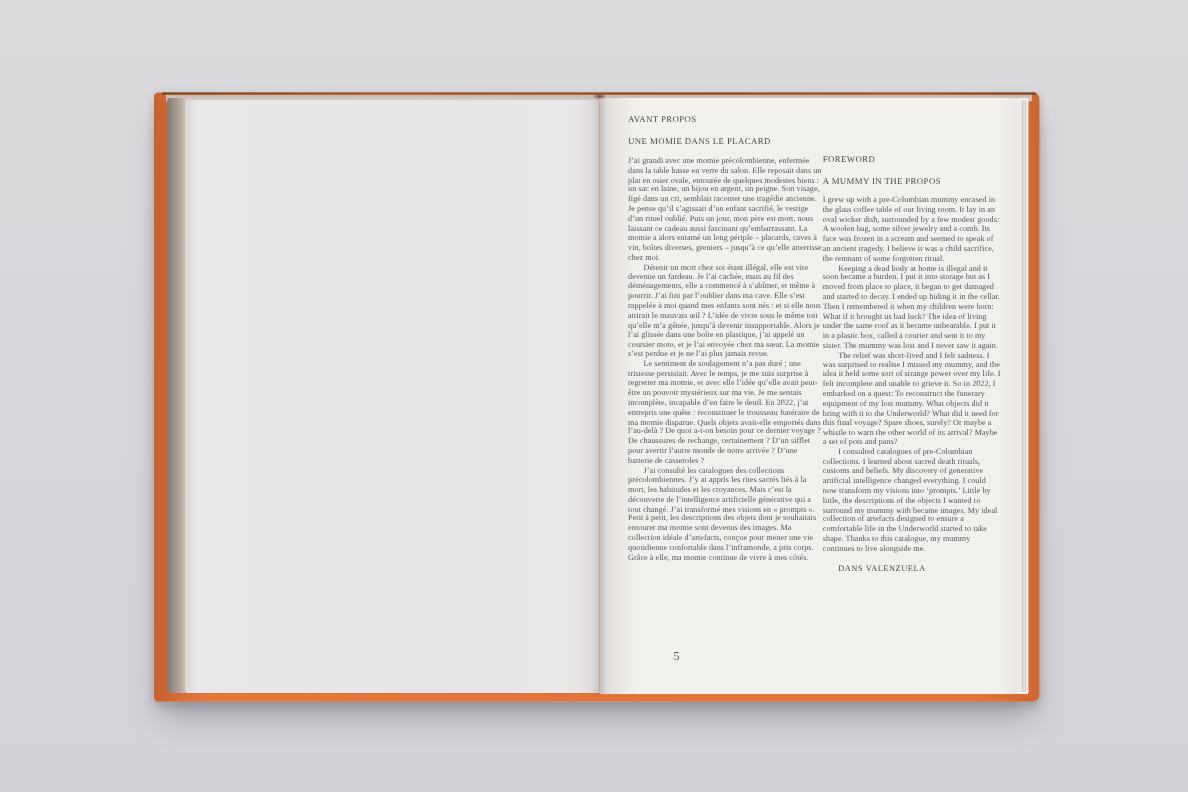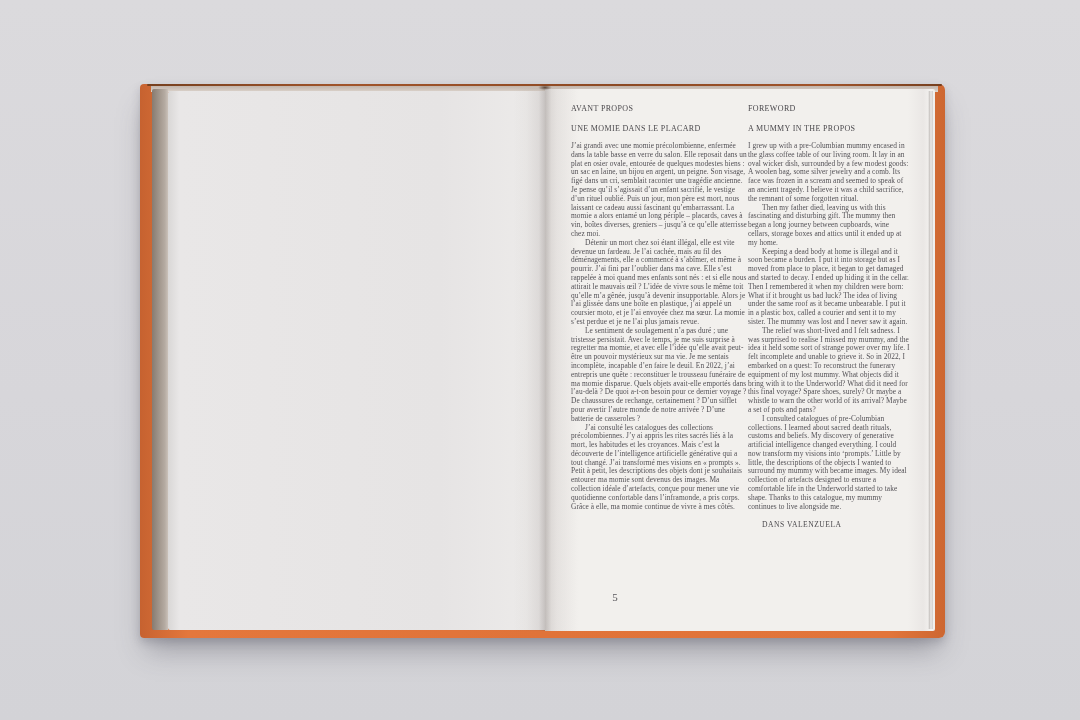--- a/index.html
+++ b/index.html
@@ -63,21 +63,21 @@
     pointer-events: none;
   }
   .gutter-notch {
     position: absolute; left: 398px; top: 1px; width: 14px; height: 5px;
     background: radial-gradient(ellipse at center, rgba(60,35,20,0.75) 0%, rgba(60,35,20,0) 70%);
   }
 
   
   .col { position: absolute; top: 15px; color: #514f53; }
   .col-fr { left: 26px;  width: 178px; }
-  .col-en { left: 203px; width: 163px; }
+  .col-en { left: 203px; width: 163px; margin-top: 36px; }
   .kicker {
     font-size: 8px; line-height: 9px; letter-spacing: 0.35px;
     color: #4a484c; margin: 0 0 10.5px 0; font-weight: normal;
   }
   .title {
     font-size: 8px; line-height: 9px; letter-spacing: 0.35px;
     color: #4a484c; margin: 0 0 9.5px 0; font-weight: normal;
   }
   .col p {
     margin: 0; font-size: 7.4px; line-height: 8.8px;
@@ -111,21 +111,20 @@
       <p>J’ai grandi avec une momie précolombienne, enfermée dans la table basse en verre du salon. Elle reposait dans un plat en osier ovale, entourée de quelques modestes biens : un sac en laine, un bijou en argent, un peigne. Son visage, figé dans un cri, semblait raconter une tragédie ancienne. Je pense qu’il s’agissait d’un enfant sacrifié, le vestige d’un rituel oublié. Puis un jour, mon père est mort, nous laissant ce cadeau aussi fascinant qu’embarrassant. La momie a alors entamé un long périple – placards, caves à vin, boîtes diverses, greniers – jusqu’à ce qu’elle atterrisse chez moi.</p>
       <p>Détenir un mort chez soi étant illégal, elle est vite devenue un fardeau. Je l’ai cachée, mais au fil des déménagements, elle a commencé à s’abîmer, et même à pourrir. J’ai fini par l’oublier dans ma cave. Elle s’est rappelée à moi quand mes enfants sont nés : et si elle nous attirait le mauvais œil ? L’idée de vivre sous le même toit qu’elle m’a gênée, jusqu’à devenir insupportable. Alors je l’ai glissée dans une boîte en plastique, j’ai appelé un coursier moto, et je l’ai envoyée chez ma sœur. La momie s’est perdue et je ne l’ai plus jamais revue.</p>
       <p>Le sentiment de soulagement n’a pas duré ; une tristesse persistait. Avec le temps, je me suis surprise à regretter ma momie, et avec elle l’idée qu’elle avait peut-être un pouvoir mystérieux sur ma vie. Je me sentais incomplète, incapable d’en faire le deuil. En 2022, j’ai entrepris une quête : reconstituer le trousseau funéraire de ma momie disparue. Quels objets avait-elle emportés dans l’au-delà ? De quoi a-t-on besoin pour ce dernier voyage ? De chaussures de rechange, certainement ? D’un sifflet pour avertir l’autre monde de notre arrivée ? D’une batterie de casseroles ?</p>
       <p>J’ai consulté les catalogues des collections précolombiennes. J’y ai appris les rites sacrés liés à la mort, les habitudes et les croyances. Mais c’est la découverte de l’intelligence artificielle générative qui a tout changé. J’ai transformé mes visions en « prompts ». Petit à petit, les descriptions des objets dont je souhaitais entourer ma momie sont devenus des images. Ma collection idéale d’artefacts, conçue pour mener une vie quotidienne confortable dans l’inframonde, a pris corps. Grâce à elle, ma momie continue de vivre à mes côtés.</p>
     </div>
 
     <div class="col col-en">
       <div class="kicker">FOREWORD</div>
       <div class="title">A MUMMY IN THE PROPOS</div>
       <p>I grew up with a pre-Columbian mummy encased in the glass coffee table of our living room. It lay in an oval wicker dish, surrounded by a few modest goods: A woolen bag, some silver jewelry and a comb. Its face was frozen in a scream and seemed to speak of an ancient tragedy. I believe it was a child sacrifice, the remnant of some forgotten ritual.</p>
-      <p>Then my father died, leaving us with this fascinating and disturbing gift. The mummy then began a long journey between cupboards, wine cellars, storage boxes and attics until it ended up at my home.</p>
       <p>Keeping a dead body at home is illegal and it soon became a burden. I put it into storage but as I moved from place to place, it began to get damaged and started to decay. I ended up hiding it in the cellar. Then I remembered it when my children were born: What if it brought us bad luck? The idea of living under the same roof as it became unbearable. I put it in a plastic box, called a courier and sent it to my sister. The mummy was lost and I never saw it again.</p>
       <p>The relief was short-lived and I felt sadness. I was surprised to realise I missed my mummy, and the idea it held some sort of strange power over my life. I felt incomplete and unable to grieve it. So in 2022, I embarked on a quest: To reconstruct the funerary equipment of my lost mummy. What objects did it bring with it to the Underworld? What did it need for this final voyage? Spare shoes, surely? Or maybe a whistle to warn the other world of its arrival? Maybe a set of pots and pans?</p>
       <p>I consulted catalogues of pre-Columbian collections. I learned about sacred death rituals, customs and beliefs. My discovery of generative artificial intelligence changed everything. I could now transform my visions into ‘prompts.’ Little by little, the descriptions of the objects I wanted to surround my mummy with became images. My ideal collection of artefacts designed to ensure a comfortable life in the Underworld started to take shape. Thanks to this catalogue, my mummy continues to live alongside me.</p>
       <div class="signature">DANS VALENZUELA</div>
     </div>
 
     <div class="page-number">5</div>
 
     <div class="fore-edge-lines"></div>
   </div>

